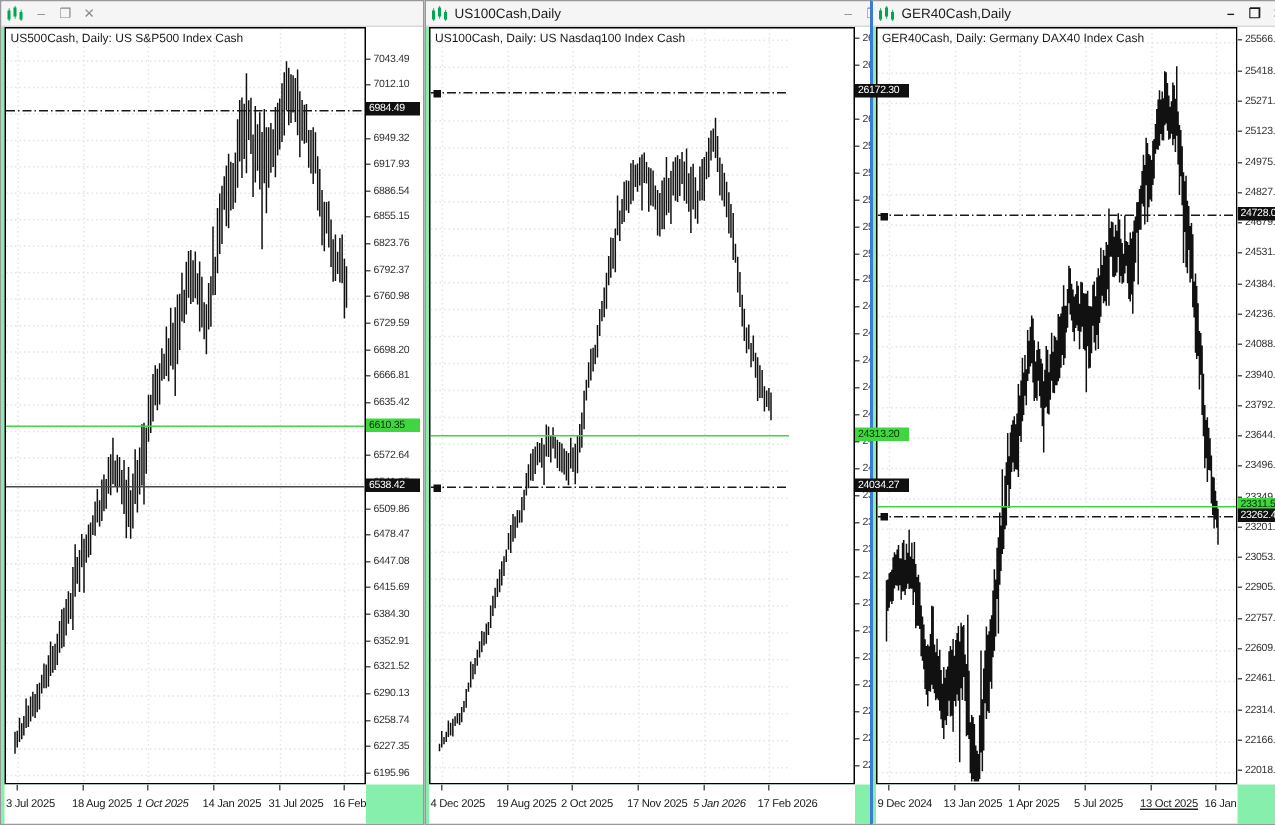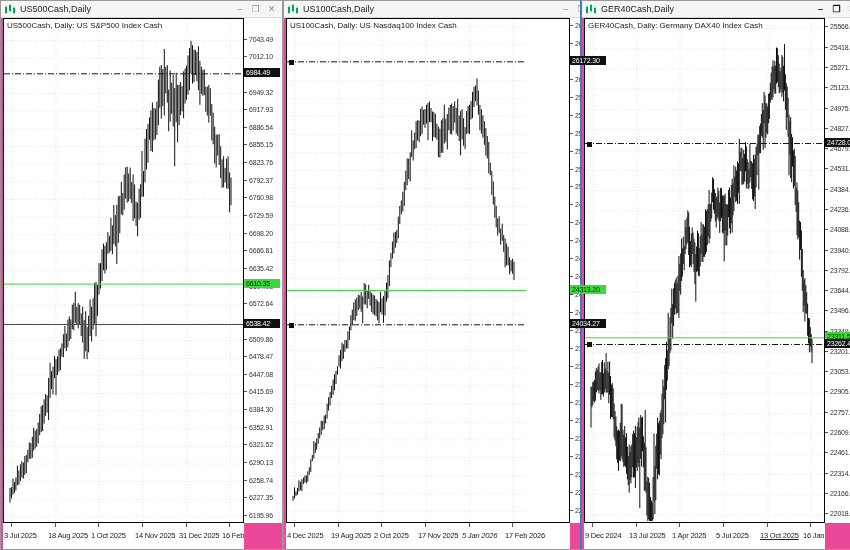--- a/index.html
+++ b/index.html
@@ -9,21 +9,21 @@
           box-sizing:border-box}
   .window.active{border-left:2px solid #3a7bd5}
   .titlebar{height:17px;background:#f5f5f5;border-bottom:1px solid #d9d9d9;display:flex;
             align-items:center;padding:0 3px;box-sizing:border-box;cursor:default;user-select:none}
   .chart-ico{width:12px;height:10px;margin-right:4px;flex:0 0 auto}
   .titlebar .title{font-size:9px;color:#1c1c1c;flex:1 1 auto;white-space:nowrap;overflow:hidden}
   .controls{display:flex;gap:1px;flex:0 0 auto}
   .controls span{display:inline-block;width:15px;height:13px;line-height:13px;text-align:center;
                  font-size:9px;color:#8a8a8a;cursor:pointer}
   .window.active .controls span{color:#1a1a1a;font-weight:bold}
-  .body{position:absolute;top:17px;left:0;right:0;bottom:0;background:#ec4899}
+  .body{position:absolute;top:17px;left:0;right:0;bottom:0;background:#86efac}
   .window.active .body{left:0}
   .plot{position:absolute;top:0;left:2px;right:38px;bottom:26px;border:1px solid #000;
         background:#fff;overflow:hidden}
   .plot svg{position:absolute;top:0;left:0}
   .chart-label{position:absolute;top:2px;left:3px;font-size:8px;color:#1b1b1b;z-index:5;
                white-space:nowrap}
   .yaxis{position:absolute;top:0;right:0;width:38px;bottom:26px;background:#fff;overflow:hidden}
   .ytick{position:absolute;left:0;width:100%;height:8px;font-size:7px;color:#333;
          white-space:nowrap}
   .ytick .dash{position:absolute;left:0;top:3px;width:3px;height:1px;background:#555}
@@ -45,21 +45,20 @@
 <div class="window" style="left:0;width:283px">
   <div class="titlebar">
     <svg class="chart-ico" viewBox="0 0 12 10">
         <rect x="1" y="3" width="2" height="6" fill="#00a651"></rect>
         <rect x="1.8" y="1.5" width="0.6" height="8.5" fill="#00a651"></rect>
         <rect x="5" y="1" width="2" height="6" fill="#00a651"></rect>
         <rect x="5.8" y="0" width="0.6" height="8.5" fill="#00a651"></rect>
         <rect x="9" y="4" width="2" height="5" fill="#00a651"></rect>
         <rect x="9.8" y="2.5" width="0.6" height="7.5" fill="#00a651"></rect>
       </svg>
-    <span class="title">US500Cash,Daily</span>
     <span class="controls">
       <span>–</span>
       <span>❐</span>
       <span>✕</span>
     </span>
   </div>
   <div class="body">
     <div class="plot">
       <span class="chart-label">US500Cash, Daily: US S&amp;P500 Index Cash</span>
     <svg width="239" height="503" xmlns="http://www.w3.org/2000/svg">
@@ -219,25 +218,25 @@
         <div class="badge black" style="top: 50.3017px;">6984.49</div>
         <div class="badge green" style="top: 260.573px;">6610.35</div>
         <div class="badge black" style="top: 300.998px;">6538.42</div>
       </div>
     <div class="xaxis">
         <div class="xtickmark" style="left: 8px;"></div>
         <div class="xlabel" style="left: 1px;">3 Jul 2025</div>
         <div class="xtickmark" style="left: 52px;"></div>
         <div class="xlabel" style="left: 45px;">18 Aug 2025</div>
         <div class="xtickmark" style="left: 95px;"></div>
-        <div class="xlabel" style="left: 88px;">1 Oct 2025</div>
+        <div class="xlabel" style="left: 88px; font-style: italic;">1 Oct 2025</div>
         <div class="xtickmark" style="left: 139px;"></div>
-        <div class="xlabel" style="left: 132px;">14 Nov 2025</div>
+        <div class="xlabel" style="left: 132px;">14 Jan 2025</div>
         <div class="xtickmark" style="left: 183px;"></div>
-        <div class="xlabel" style="left: 176px;">31 Dec 2025</div>
+        <div class="xlabel" style="left: 176px;">31 Jul 2025</div>
         <div class="xtickmark" style="left: 226px;"></div>
         <div class="xlabel" style="left: 219px;">16 Feb 2026</div>
       </div>
   </div>
 </div>
 
 <div class="window" style="left:283px;width:326px">
   <div class="titlebar">
     <svg class="chart-ico" viewBox="0 0 12 10">
         <rect x="1" y="3" width="2" height="6" fill="#00a651"></rect>
@@ -596,21 +595,21 @@
           <span class="tval">22018.41</span>
         </div>
         <div class="badge black" style="top: 120.01px;">24728.04</div>
         <div class="badge green" style="top: 314.262px;">23311.51</div>
         <div class="badge black" style="top: 320.985px;">23262.48</div>
       </div>
     <div class="xaxis">
         <div class="xtickmark" style="left: 8px;"></div>
         <div class="xlabel" style="left: 1px;">9 Dec 2024</div>
         <div class="xtickmark" style="left: 52px;"></div>
-        <div class="xlabel" style="left: 45px;">13 Jul 2025</div>
+        <div class="xlabel" style="left: 45px;">13 Jan 2025</div>
         <div class="xtickmark" style="left: 95px;"></div>
         <div class="xlabel" style="left: 88px;">1 Apr 2025</div>
         <div class="xtickmark" style="left: 139px;"></div>
         <div class="xlabel" style="left: 132px;">5 Jul 2025</div>
         <div class="xtickmark" style="left: 183px;"></div>
         <div class="xlabel" style="left: 176px; text-decoration: underline;">13 Oct 2025</div>
         <div class="xtickmark" style="left: 226px;"></div>
         <div class="xlabel" style="left: 219px;">16 Jan 2026</div>
       </div>
   </div>

